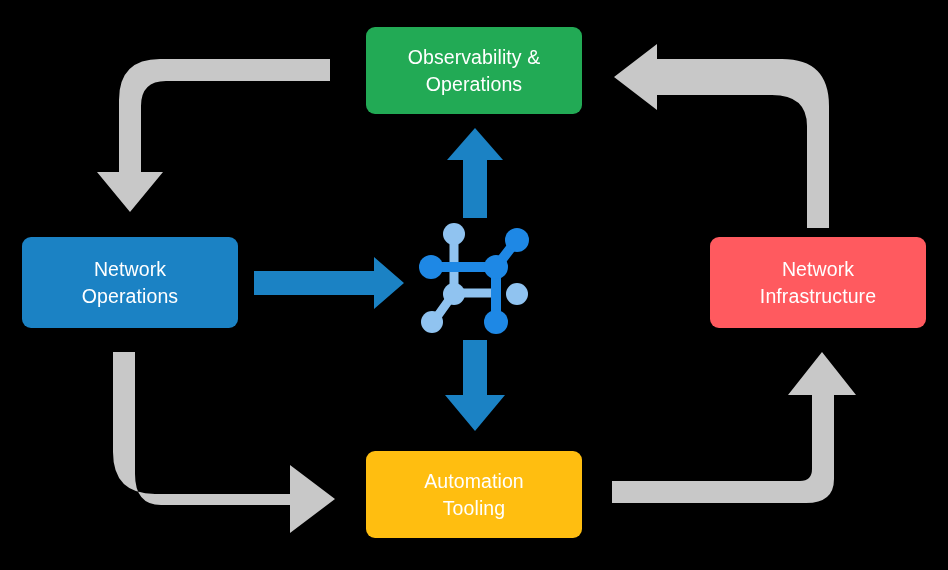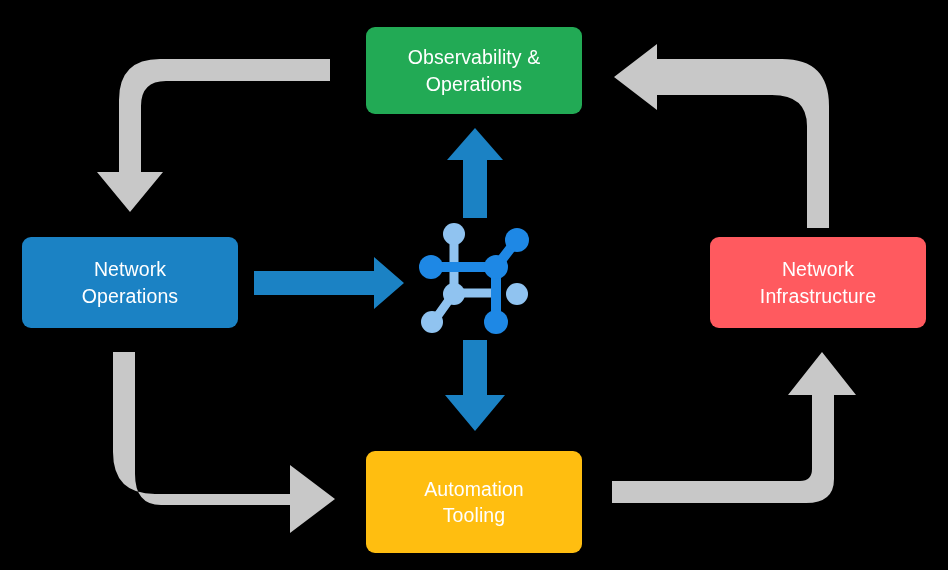--- a/index.html
+++ b/index.html
@@ -48,21 +48,21 @@
   #box-network-infrastructure {
     left: 710px;
     top: 237px;
     width: 216px;
     height: 91px;
   }
   #box-automation-tooling {
     left: 366px;
     top: 451px;
     width: 216px;
-    height: 102px;
+    height: 87px;
   }
   .flow-layer {
     position: absolute;
     left: 0;
     top: 0;
     width: 948px;
     height: 570px;
   }
   #center-hub-icon {
     position: absolute;

